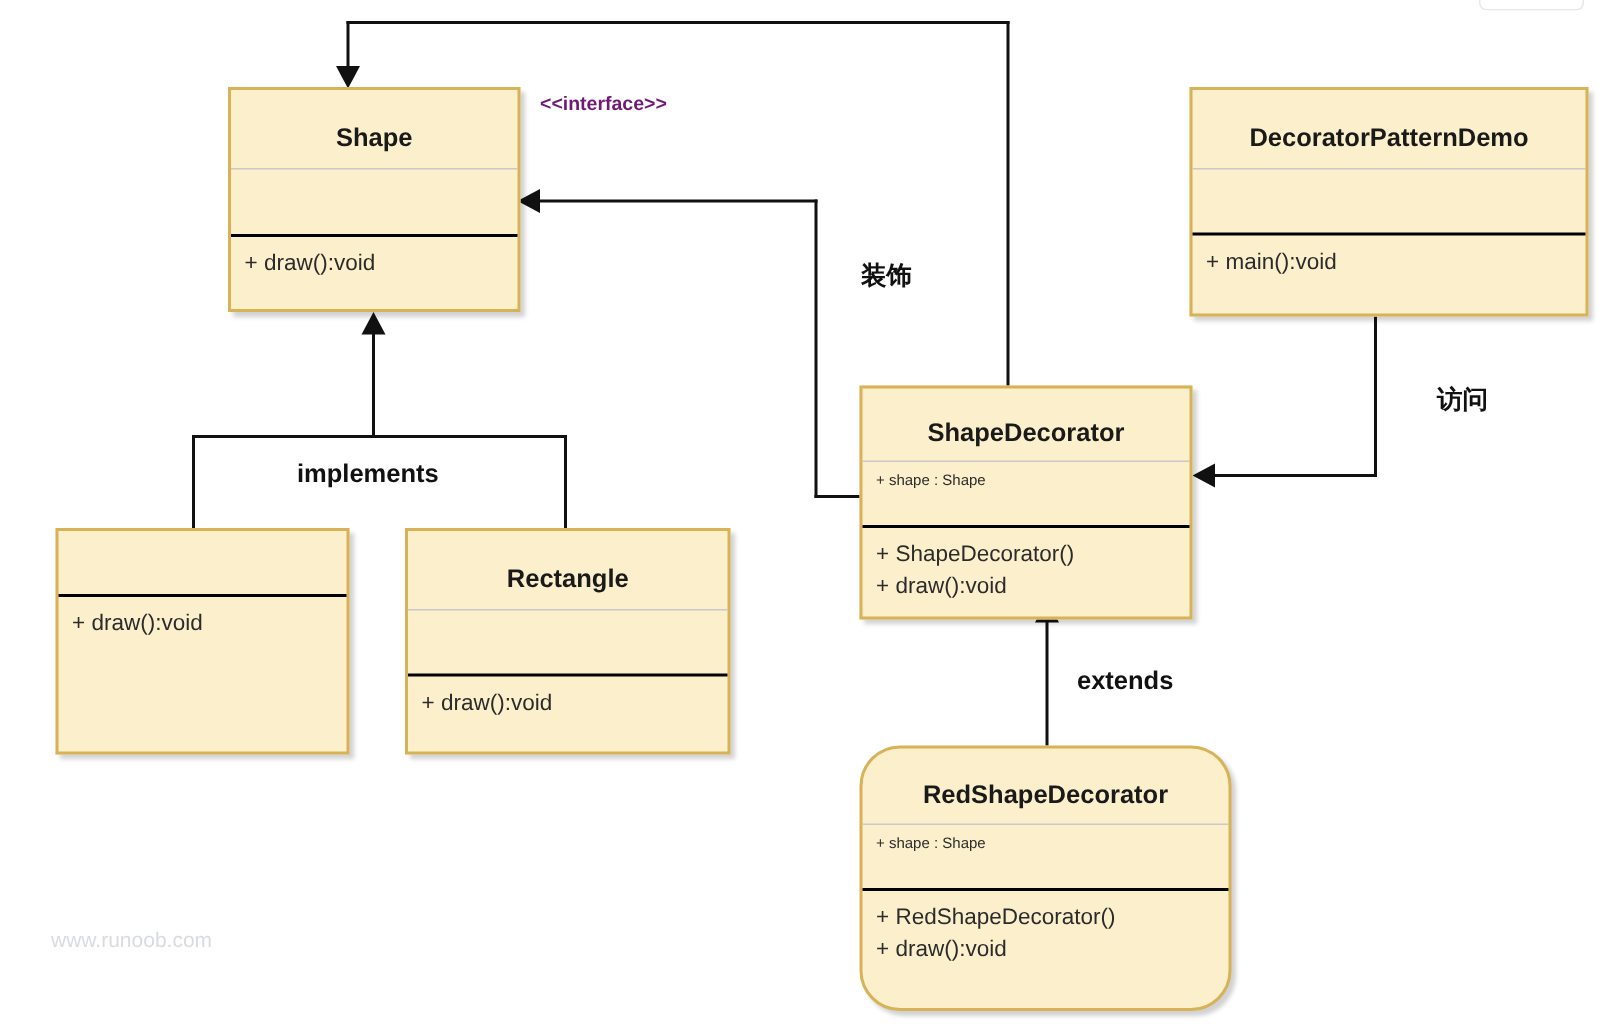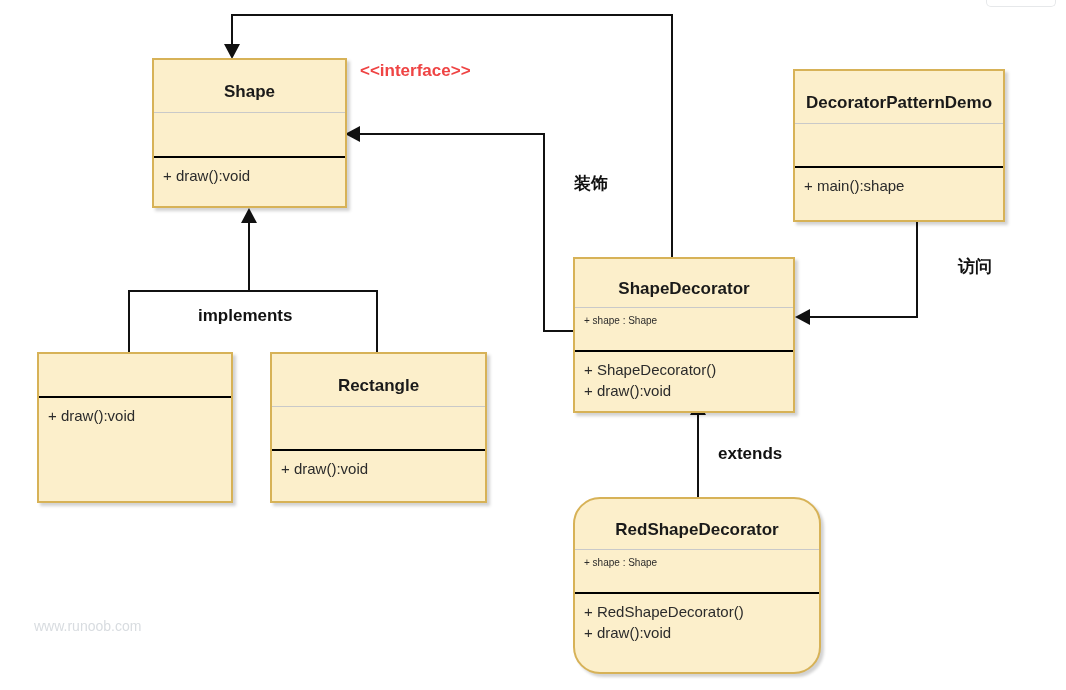--- a/index.html
+++ b/index.html
@@ -94,23 +94,23 @@
   
   .edge-label {
     position: absolute;
     font-size: 17px;
     font-weight: bold;
     color: #111111;
     white-space: nowrap;
   }
   .stereotype {
     position: absolute;
-    font-size: 17px;
+    font-size: 13px;
     font-weight: bold;
-    color: #ef4444;
+    color: #701a75;
     white-space: nowrap;
   }
   .watermark {
     position: absolute;
     font-size: 14px;
     color: #D8DCE0;
     white-space: nowrap;
   }
   .corner-chip {
     position: absolute;
@@ -187,25 +187,25 @@
     <div class="uml-title" style="height:39px;">RedShapeDecorator</div>
     <div class="uml-attrs">
       <div class="uml-row">+ shape : Shape</div>
     </div>
     <div class="uml-ops">
       <div class="uml-row">+ RedShapeDecorator()</div>
       <div class="uml-row">+ draw():void</div>
     </div>
   </div>
 
-  <div class="uml-box" style="left:793px; top:69px; width:212px; height:153px;">
+  <div class="uml-box" style="left:793px; top:58px; width:266px; height:153px;">
     <div class="uml-title" style="height:41px;">DecoratorPatternDemo</div>
     <div class="uml-attrs" style="height:44px;"></div>
     <div class="uml-ops">
-      <div class="uml-row">+ main():shape</div>
+      <div class="uml-row">+ main():void</div>
     </div>
   </div>
 
   <div class="stereotype" style="left:360px; top:61px;">&lt;&lt;interface&gt;&gt;</div>
 
   <div class="edge-label" style="left:198px; top:306px;">implements</div>
 
   <div class="edge-label" style="left:718px; top:444px;">extends</div>
 
   <div class="edge-label" style="left:574px; top:172px;">装饰</div>

